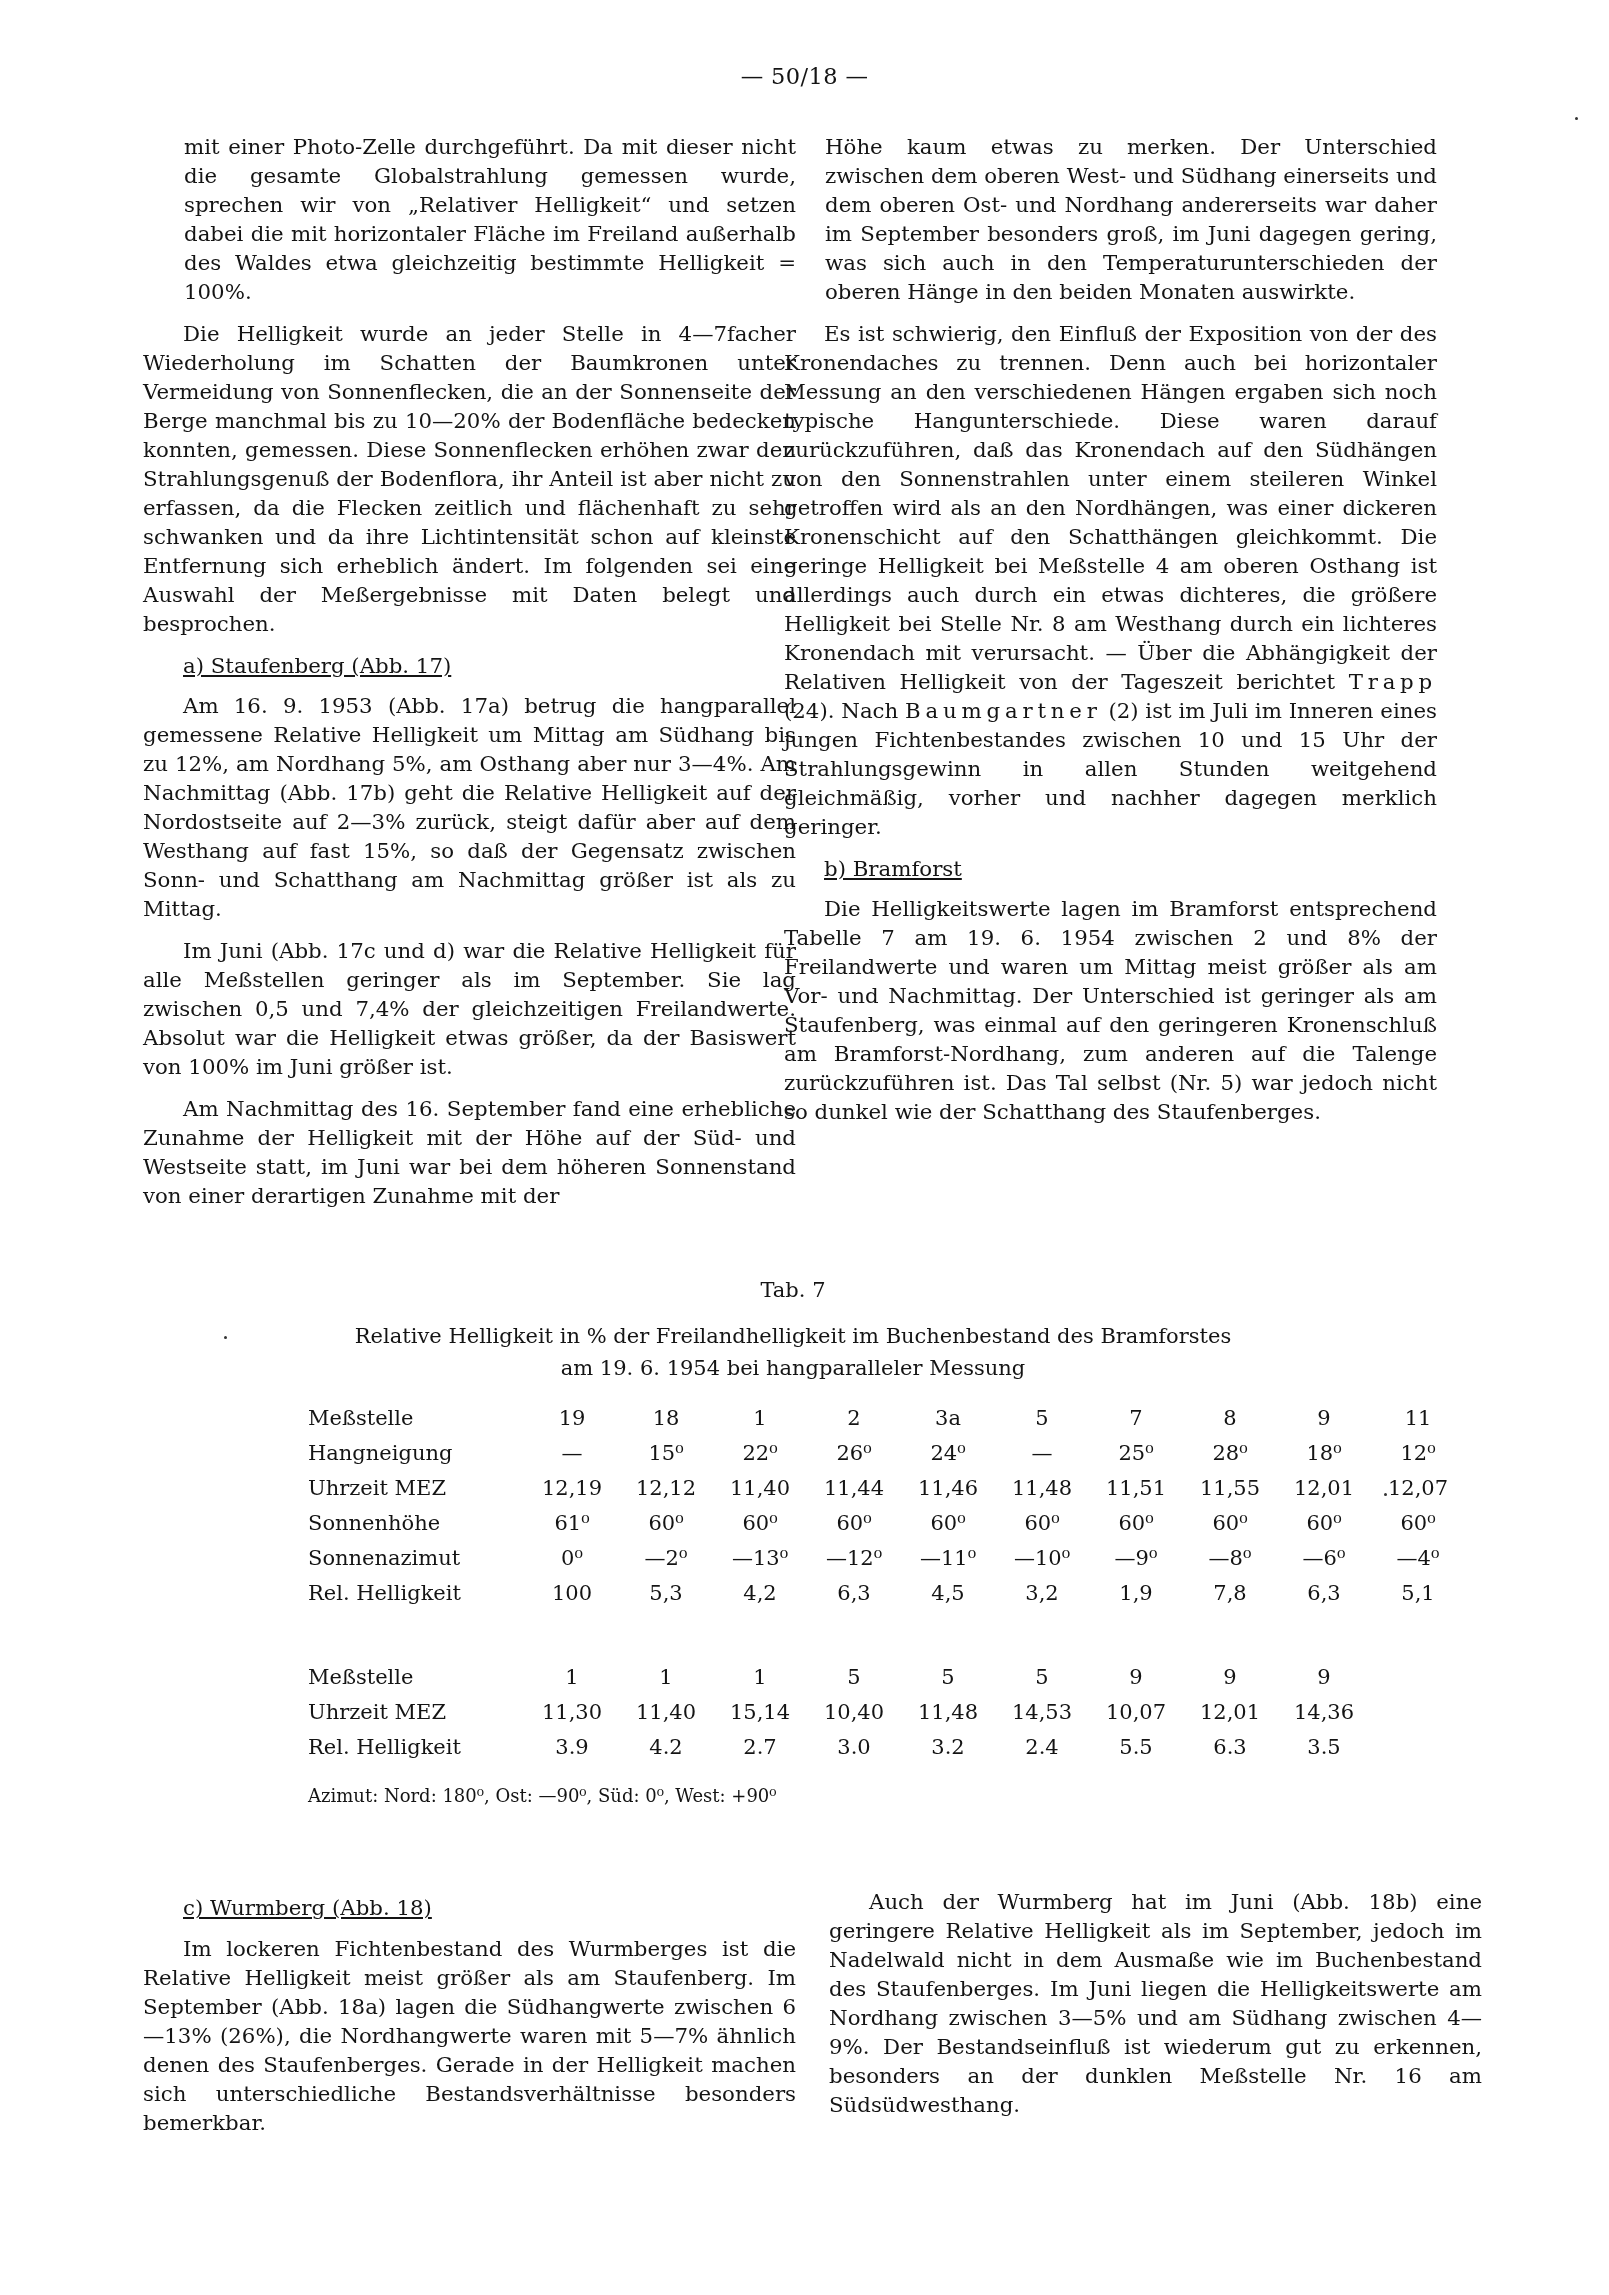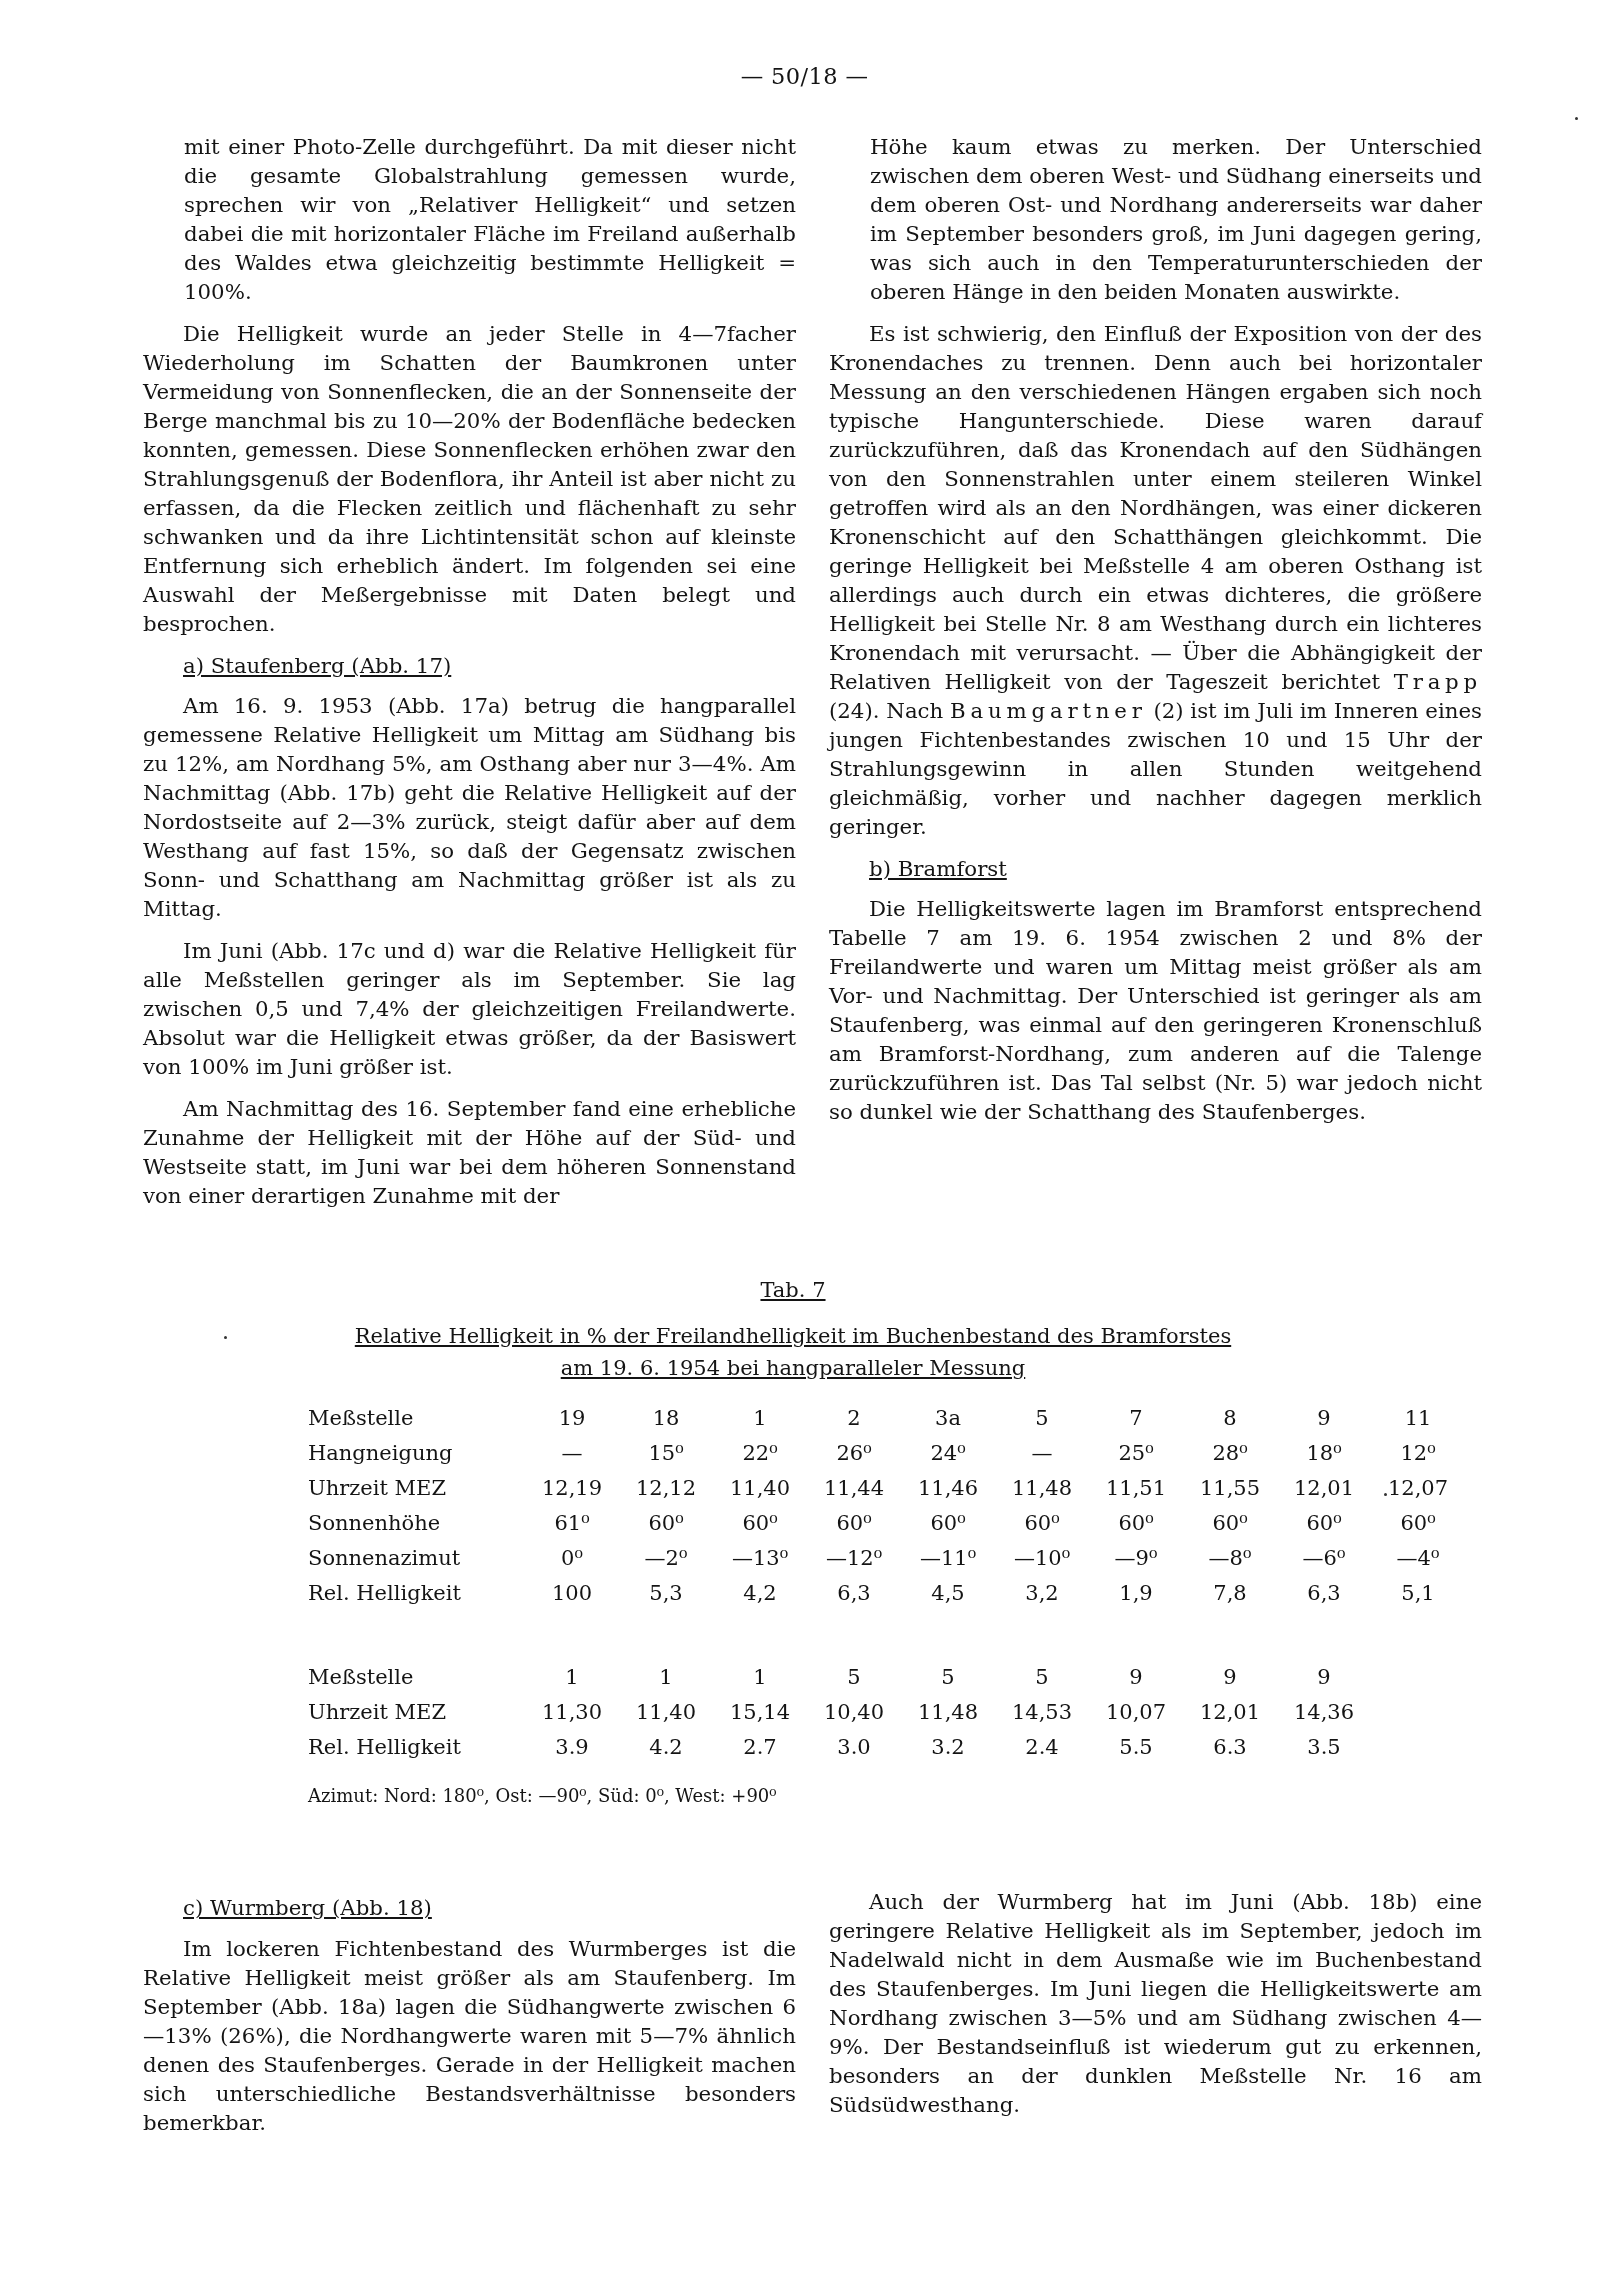--- a/index.html
+++ b/index.html
@@ -18,27 +18,27 @@
     text-align: justify; hyphens: manual;
   }
   .col p { margin: 0 0 13px 0; text-indent: 40px; }
   .col p.noindent { text-indent: 0; margin-left: 41px; }
   .col h3 {
     font-weight: normal; font-size: 21.3px; margin: 6.4px 0 11.3px 0;
     padding-left: 40px; line-height: 29px; text-decoration: underline;
   }
   .spaced { letter-spacing: 4.8px; margin-top: 23px; }
   #col-left-top { left: 143px; top: 132px; }
-  #col-right-top { left: 829px; top: 132px; }
+  #col-right-top { left: 784px; top: 132px; }
   #col-left-bottom { left: 143px; top: 1887px; }
   #col-right-bottom { left: 829px; top: 1887px; }
 
   .table-caption {
     position: absolute; left: 0; width: 1586px; text-align: center;
-    font-size: 21px; line-height: 32px; text-decoration: underline;
+    font-size: 21px; line-height: 32px;
   }
   #tab-label { top: 1274px; }
   #tab-title1 { top: 1320px; }
   #tab-title2 { top: 1352px; }
 
   .dtable {
     position: absolute; left: 308px;
     border-collapse: collapse; font-size: 21px;
   }
   .dtable td { padding: 0; height: 35px; white-space: nowrap; vertical-align: middle; }

